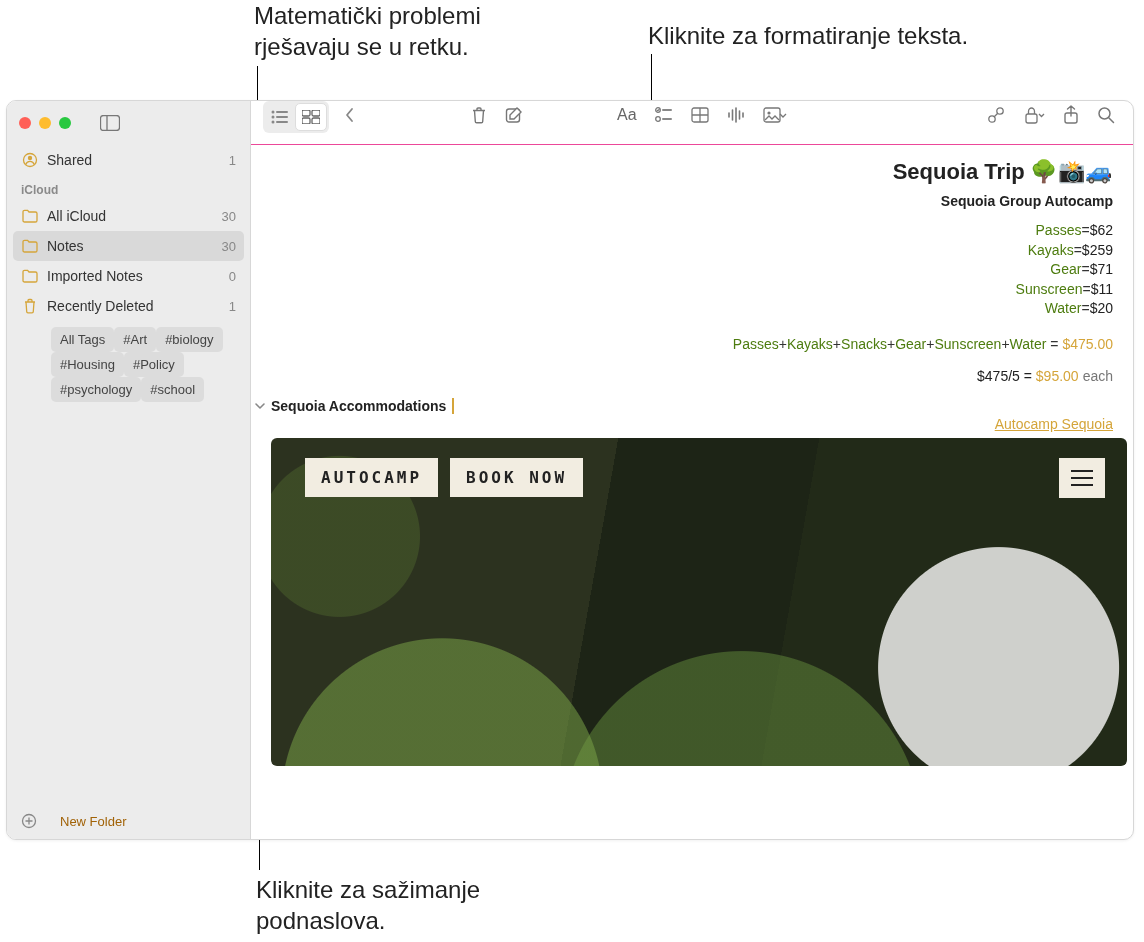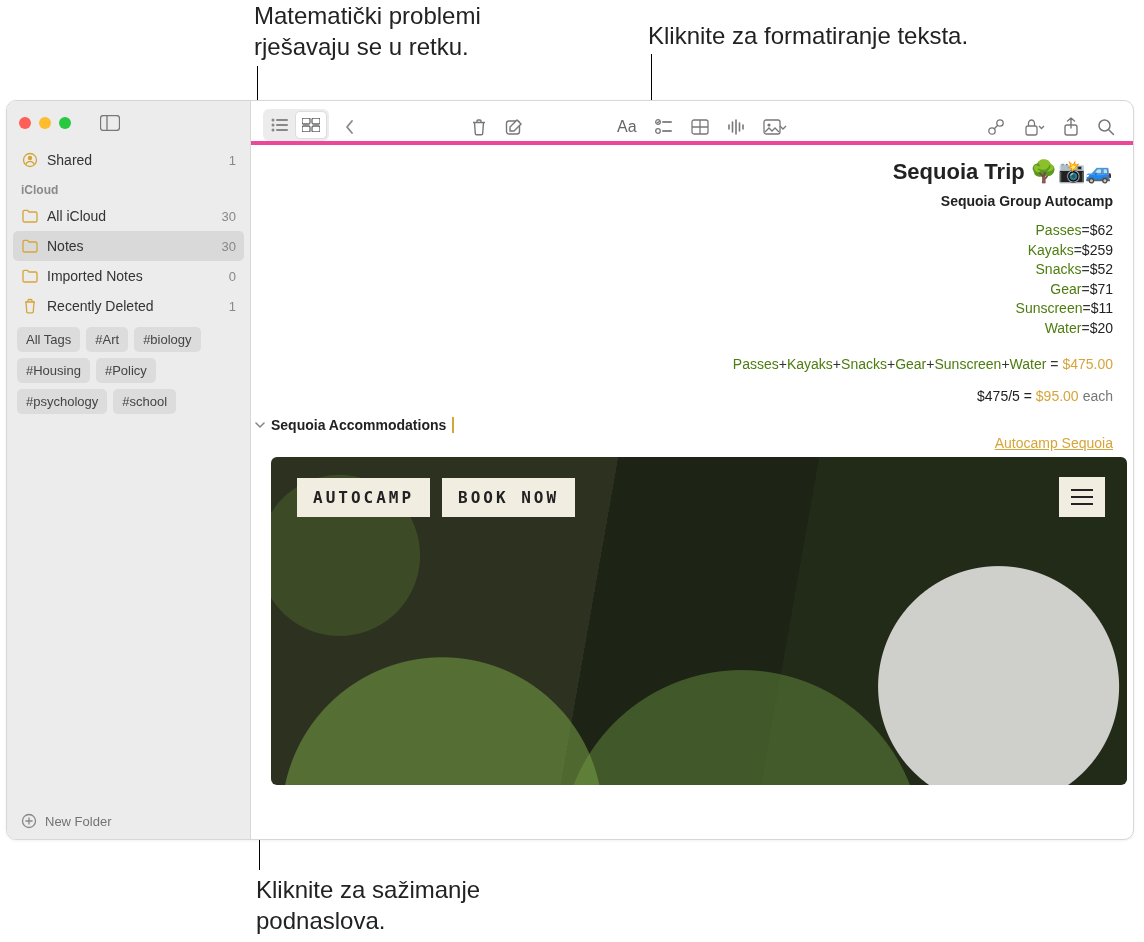--- a/index.html
+++ b/index.html
@@ -93,53 +93,53 @@
   }
   .sb-icon {
     width: 18px; height: 18px;
     display: inline-flex; align-items:center; justify-content:center;
     color: #d5a53a;
   }
   .tags-wrap {
     padding: 6px 10px;
     display: flex;
     flex-wrap: wrap;
-    gap: 6px;
+    margin-left: 34px;
   }
   .tag-chip {
     background: #dcdcdc;
     border-radius: 5px;
     padding: 5px 9px;
     font-size: 13px;
     color: #444;
     cursor: default;
   }
   .sb-footer {
     margin-top: auto;
     padding: 10px 14px;
     display:flex;
     align-items:center;
-    gap:8px;
-    color:#737373;
+    gap:23px;
+    color:#a16207;
     font-size: 13px;
   }
   
   .main {
     flex: 1;
     display: flex;
     flex-direction: column;
     min-width: 0;
   }
   .toolbar {
     height: 44px;
     display: flex;
-    align-items: flex-end;
+    align-items: flex-start;
     padding: 0 12px;
     gap: 6px;
-    border-bottom: 4px solid #ec4899;
+    border-bottom: 1px solid #ec4899;
     color: #6e6e6e;
   }
   .tb-btn {
     padding: 4px 6px;
     border-radius: 5px;
     display:inline-flex;
     align-items:center;
     justify-content:center;
     min-width: 28px;
     height: 28px;
@@ -225,21 +225,21 @@
   .image-block::before {
     content:"";
     position:absolute; inset:0;
     background:
       radial-gradient(circle at 20% 110%, rgba(120,160,70,0.55) 0 160px, transparent 161px),
       radial-gradient(circle at 55% 120%, rgba(100,140,60,0.5) 0 180px, transparent 181px),
       radial-gradient(circle at 8% 30%, rgba(90,120,50,0.35) 0 80px, transparent 81px);
   }
   .img-topbar {
     position: absolute;
-    top: 20px; left: 26px; right: 22px;
+    top: 20px; left: 34px; right: 22px;
     display: flex;
     align-items: center;
     gap: 12px;
   }
   .img-badge {
     background: #f2ede1;
     padding: 10px 16px;
     font-family: monospace;
     font-weight: 700;
     font-size: 16px;
@@ -464,21 +464,20 @@
       </div>
     </div>
 
     <div class="note-body">
       <div class="note-title">Sequoia Trip 🌳📸🚙</div>
       <div class="note-sub">Sequoia Group Autocamp</div>
 
       <div class="expenses">
         <div><span class="var">Passes</span><span class="op">=</span><span>$62</span></div>
         <div><span class="var">Kayaks</span><span class="op">=</span><span>$259</span></div>
-        <div><span class="var">Snacks</span><span class="op">=</span><span>$52</span></div>
         <div><span class="var">Gear</span><span class="op">=</span><span>$71</span></div>
         <div><span class="var">Sunscreen</span><span class="op">=</span><span>$11</span></div>
         <div><span class="var">Water</span><span class="op">=</span><span>$20</span></div>
       </div>
 
       <div class="sum-line">
         <span class="var">Passes</span><span class="op">+</span><span class="var">Kayaks</span><span class="op">+</span><span class="var">Snacks</span><span class="op">+</span><span class="var">Gear</span><span class="op">+</span><span class="var">Sunscreen</span><span class="op">+</span><span class="var">Water</span><span class="op"> = </span><span class="result">$475.00</span>
       </div>
 
       <div class="per-line">

